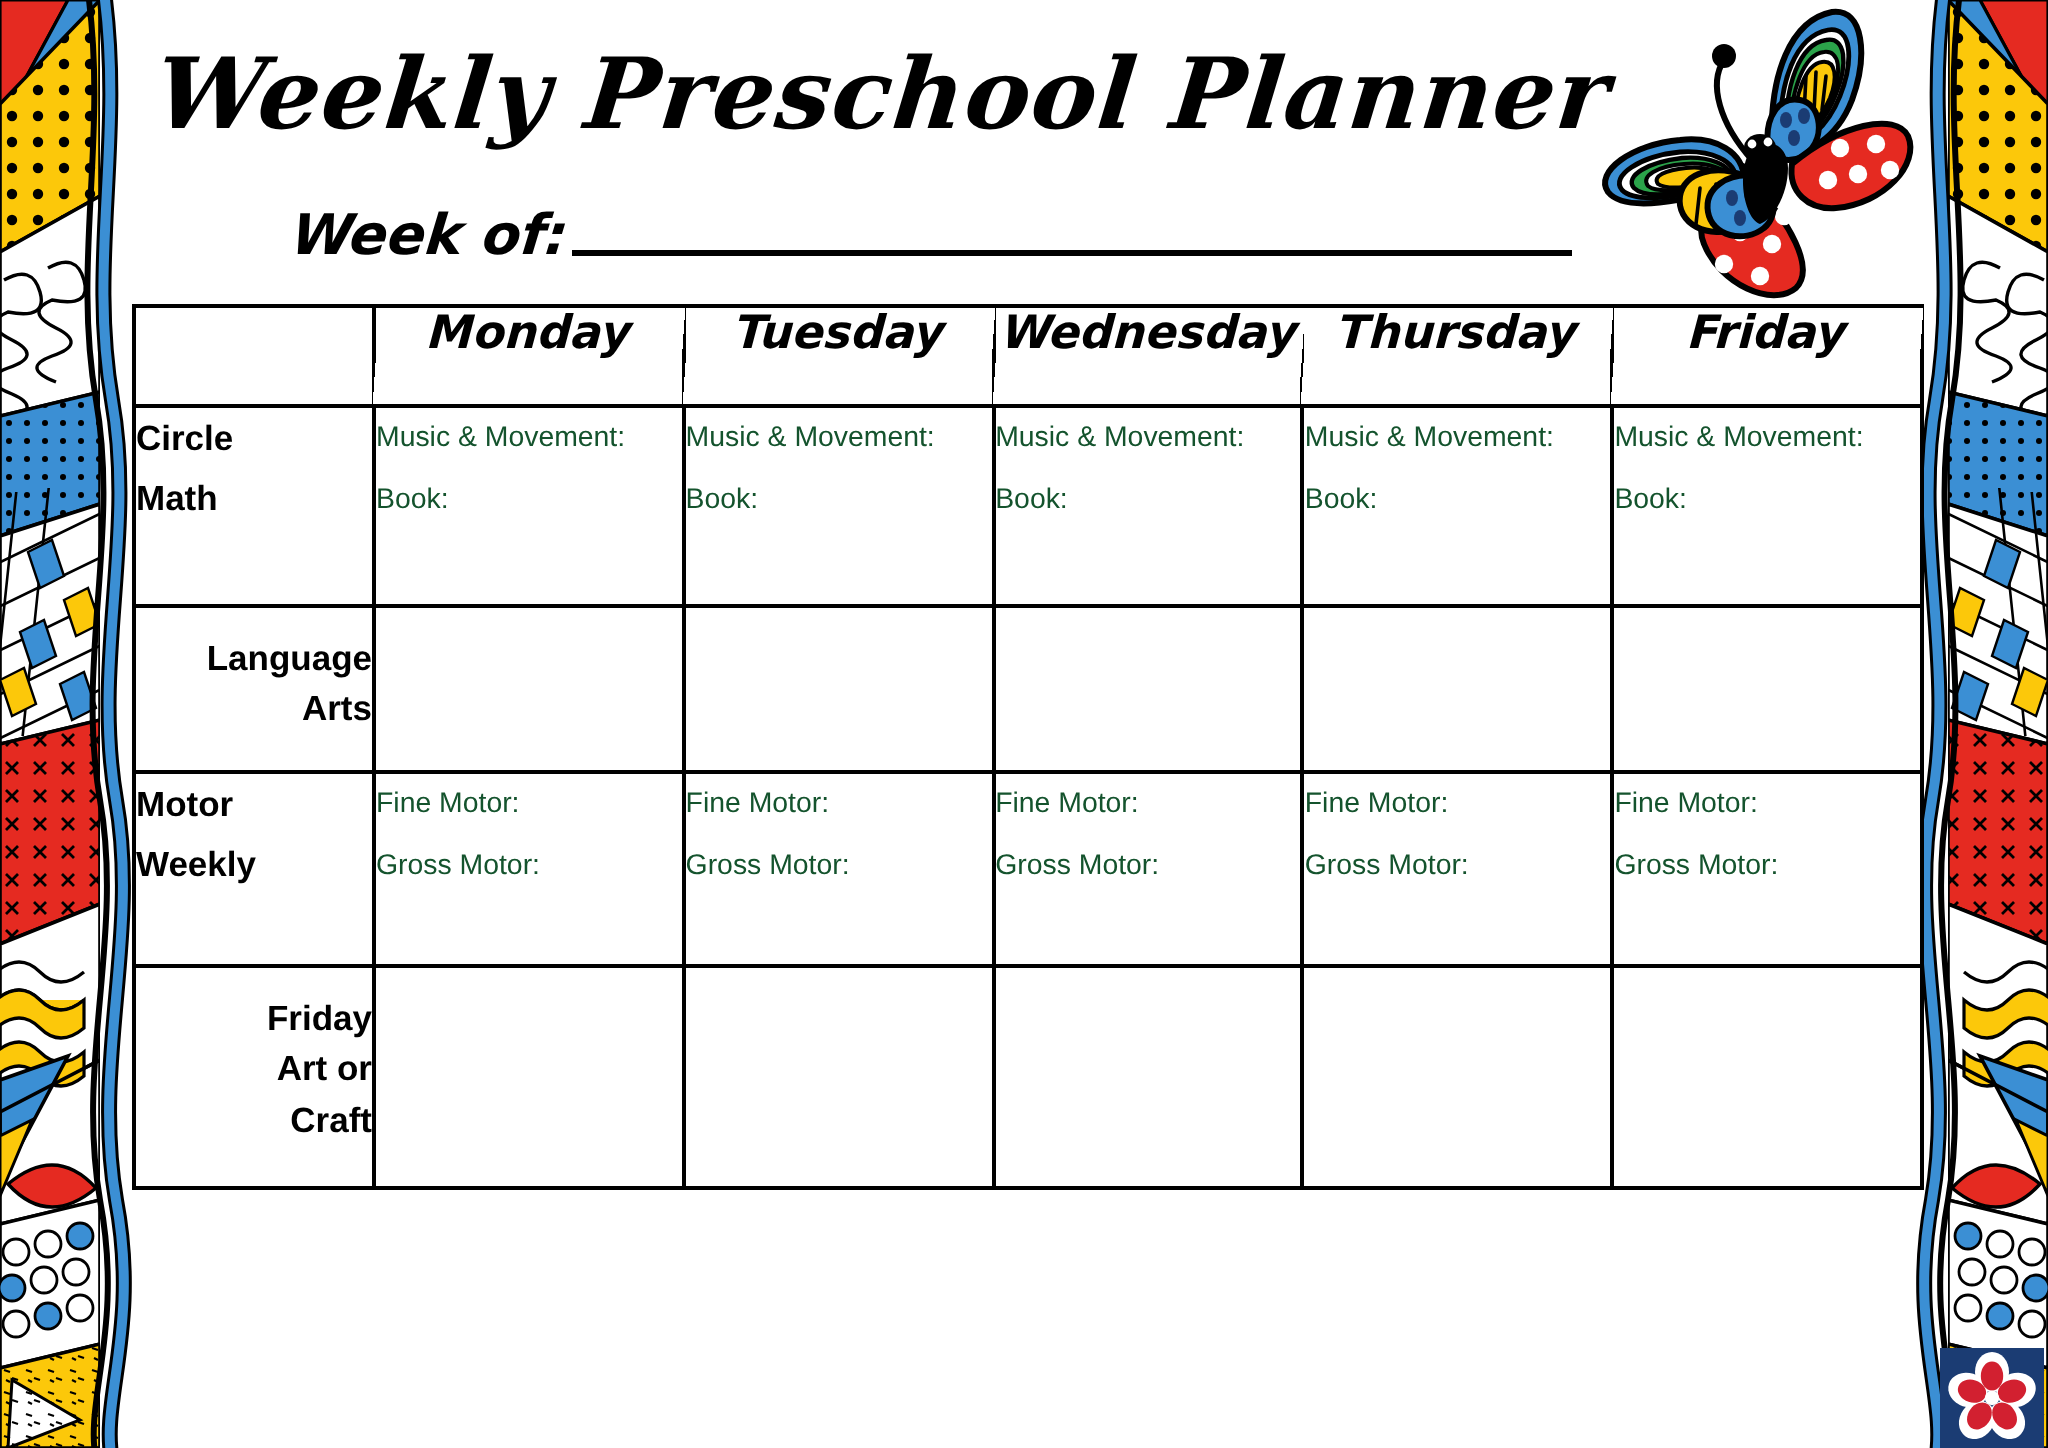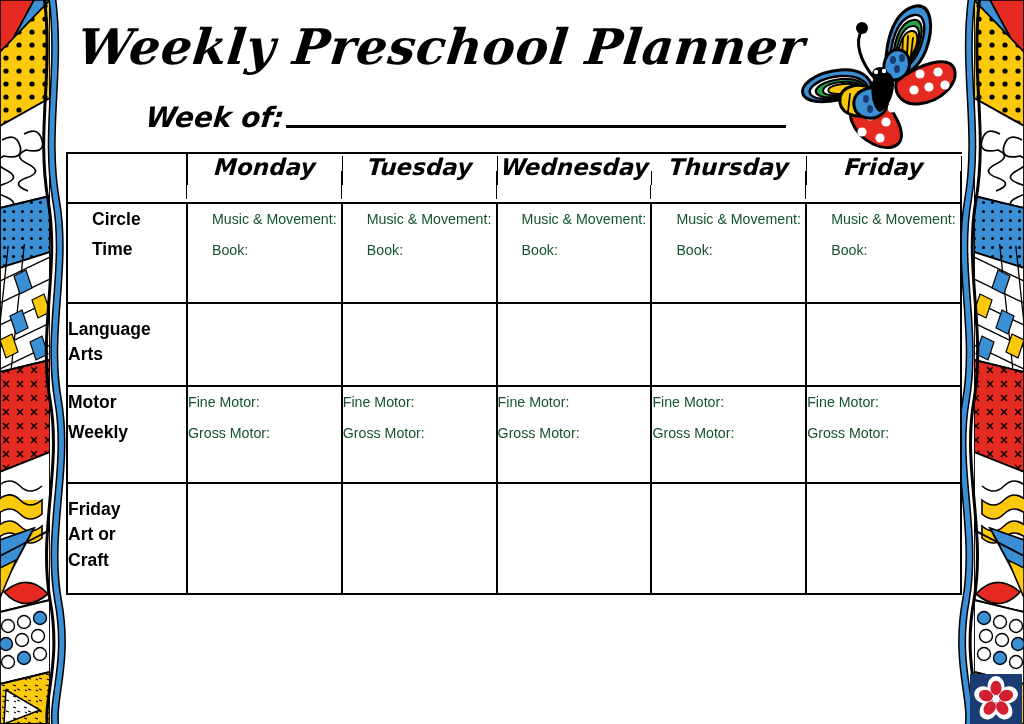--- a/index.html
+++ b/index.html
@@ -124,34 +124,34 @@
 
   .row-label {
     font-family: "Liberation Sans", sans-serif;
     font-weight: 700;
     font-size: 17.5px;
     color: #000;
     padding: 14px 0 0 12px;
     line-height: 1.72;
     vertical-align: top;
   }
-  .row-label.tight { line-height: 1.45; padding-top: 13px; }
+  .row-label.tight { line-height: 1.45; padding-top: 13px; text-align: right; }
 
   .cell-content {
     font-family: "Liberation Sans", sans-serif;
     font-weight: 400;
     font-size: 14.2px;
     color: #14532d;
     padding: 10px 0 0 10px;
     line-height: 2.2;
   }
   .cell-empty { padding: 0; }
 
   
-  tr.r-circle  td { height: 98px; padding-left: 24px; }
+  tr.r-circle  td { height: 98px; }
   tr.r-lang    td { height: 68px; }
   tr.r-math    td { height: 64px; }
   tr.r-motor   td { height: 95px; }
   tr.r-sensory td { height: 65px; }
   tr.r-process td { height: 96px; }
 
   
   .corner-badge {
     position: absolute;
     right: 2px;
@@ -413,21 +413,21 @@
         <th class="day-head">Wednesday</th>
         <th class="day-head">Thursday</th>
         <th class="day-head">Friday</th>
       </tr>
     </thead>
     <tbody>
 
       <tr class="r-circle">
         <td class="row-label">
           <div>Circle</div>
-          <div>Time</div>
+          <div>Math</div>
         </td>
         <td class="cell-content">
           <div>Music &amp; Movement:</div>
           <div>Book:</div>
         </td>
         <td class="cell-content">
           <div>Music &amp; Movement:</div>
           <div>Book:</div>
         </td>
         <td class="cell-content">

